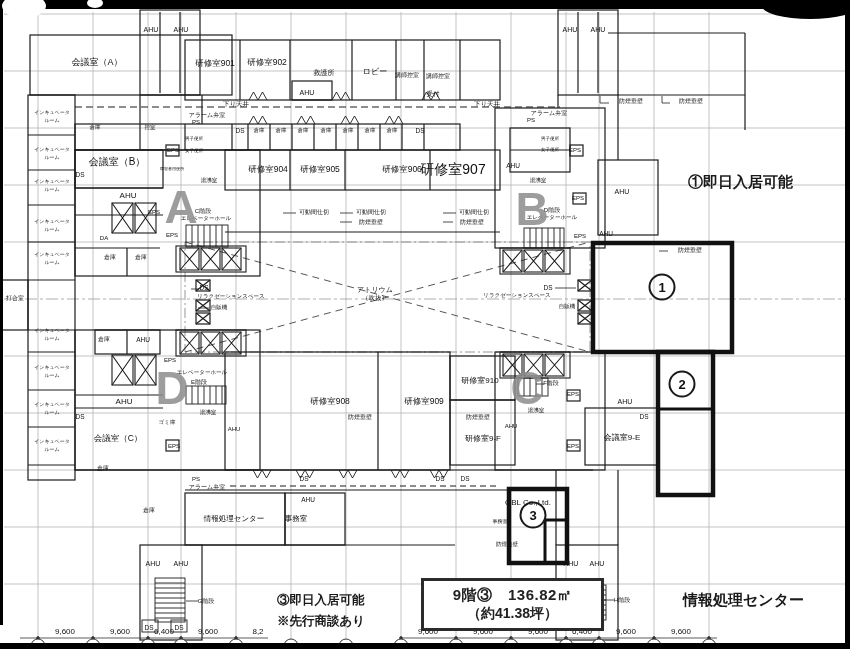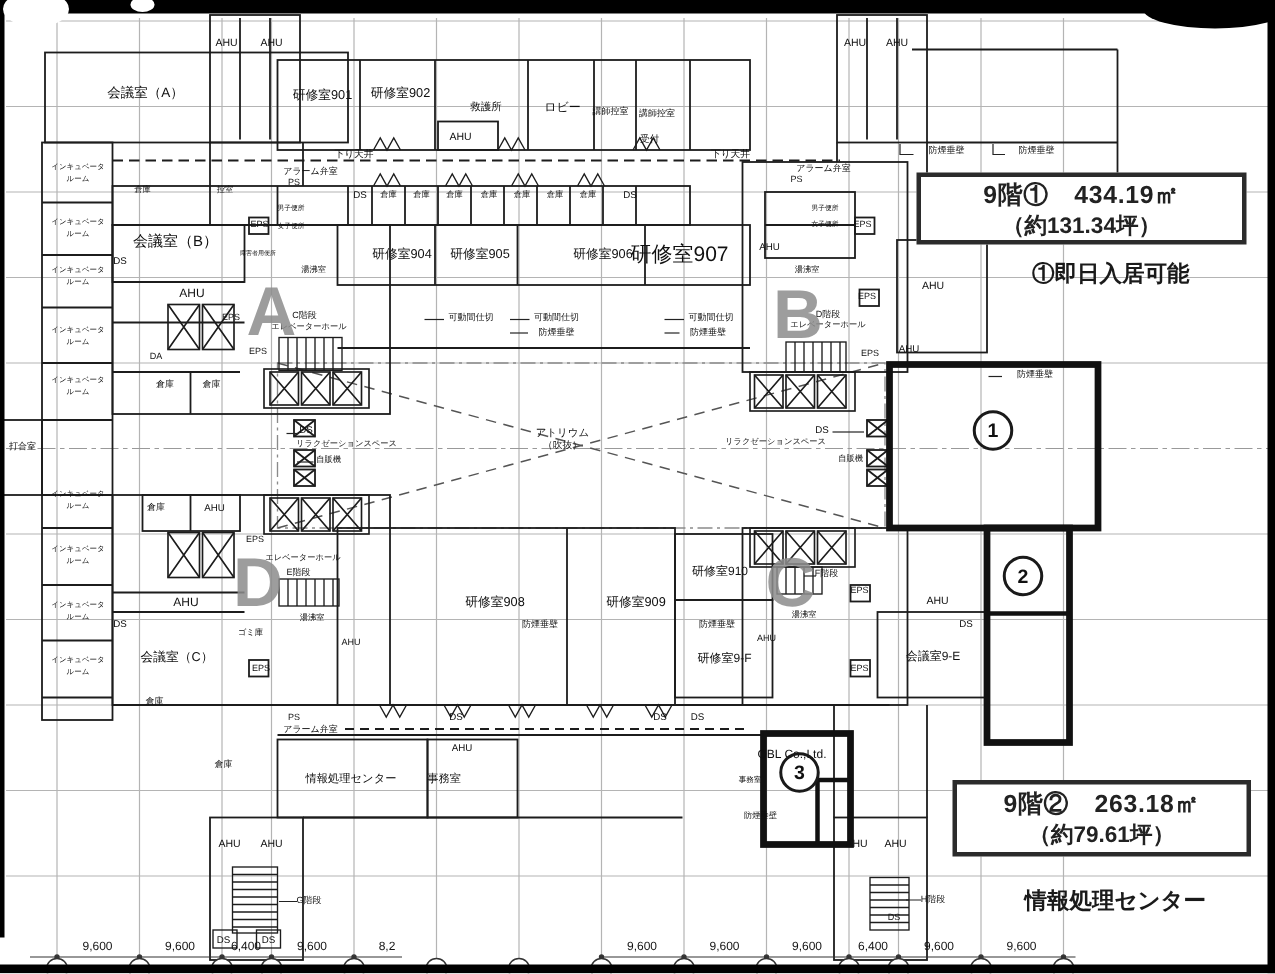--- a/index.html
+++ b/index.html
@@ -464,25 +464,25 @@
       <span class="dim-label" style="left: 208px; top: 631px;">9,600</span>
       <span class="dim-label" style="left: 258px; top: 631px;">8,2</span>
       <span class="dim-label" style="left: 428px; top: 631px;">9,600</span>
       <span class="dim-label" style="left: 483px; top: 631px;">9,600</span>
       <span class="dim-label" style="left: 538px; top: 631px;">9,600</span>
       <span class="dim-label" style="left: 582px; top: 631px;">6,400</span>
       <span class="dim-label" style="left: 626px; top: 631px;">9,600</span>
       <span class="dim-label" style="left: 681px; top: 631px;">9,600</span>
     </div>
 
-  <div class="anno-box" style="left:611px;top:115px;width:214px;height:42px">
-    <div class="anno-line1">9階①　434.19㎡</div>
-    <div class="anno-line2">（約131.34坪）</div>
+  <div class="anno-note" style="left:688px;top:173px">①即日入居可能</div>
+
+  <div class="anno-note" style="left:683px;top:591px">情報処理センター</div>
+
+  <div class="anno-box" style="left:421px;top:578px;width:177px;height:47px">
+    <div class="anno-line1" style="font-size:15px">9階③　136.82㎡</div>
+    <div class="anno-line2" style="font-size:14px">（約41.38坪）</div>
   </div>
-  <div class="anno-note" style="left:688px;top:173px">①即日入居可能</div>
-
-  <div class="anno-box" style="left:635px;top:520px;width:193px;height:45px">
-    <div class="anno-line1">9階②　263.18㎡</div>
-    <div class="anno-line2">（約79.61坪）</div>
+  <div class="anno-note-small" style="left:277px;top:590px">
+    <div>③即日入居可能</div>
+    <div>※先行商談あり</div>
   </div>
-  <div class="anno-note" style="left:683px;top:591px">情報処理センター</div>
-
 </div>
 
 </body></html>

